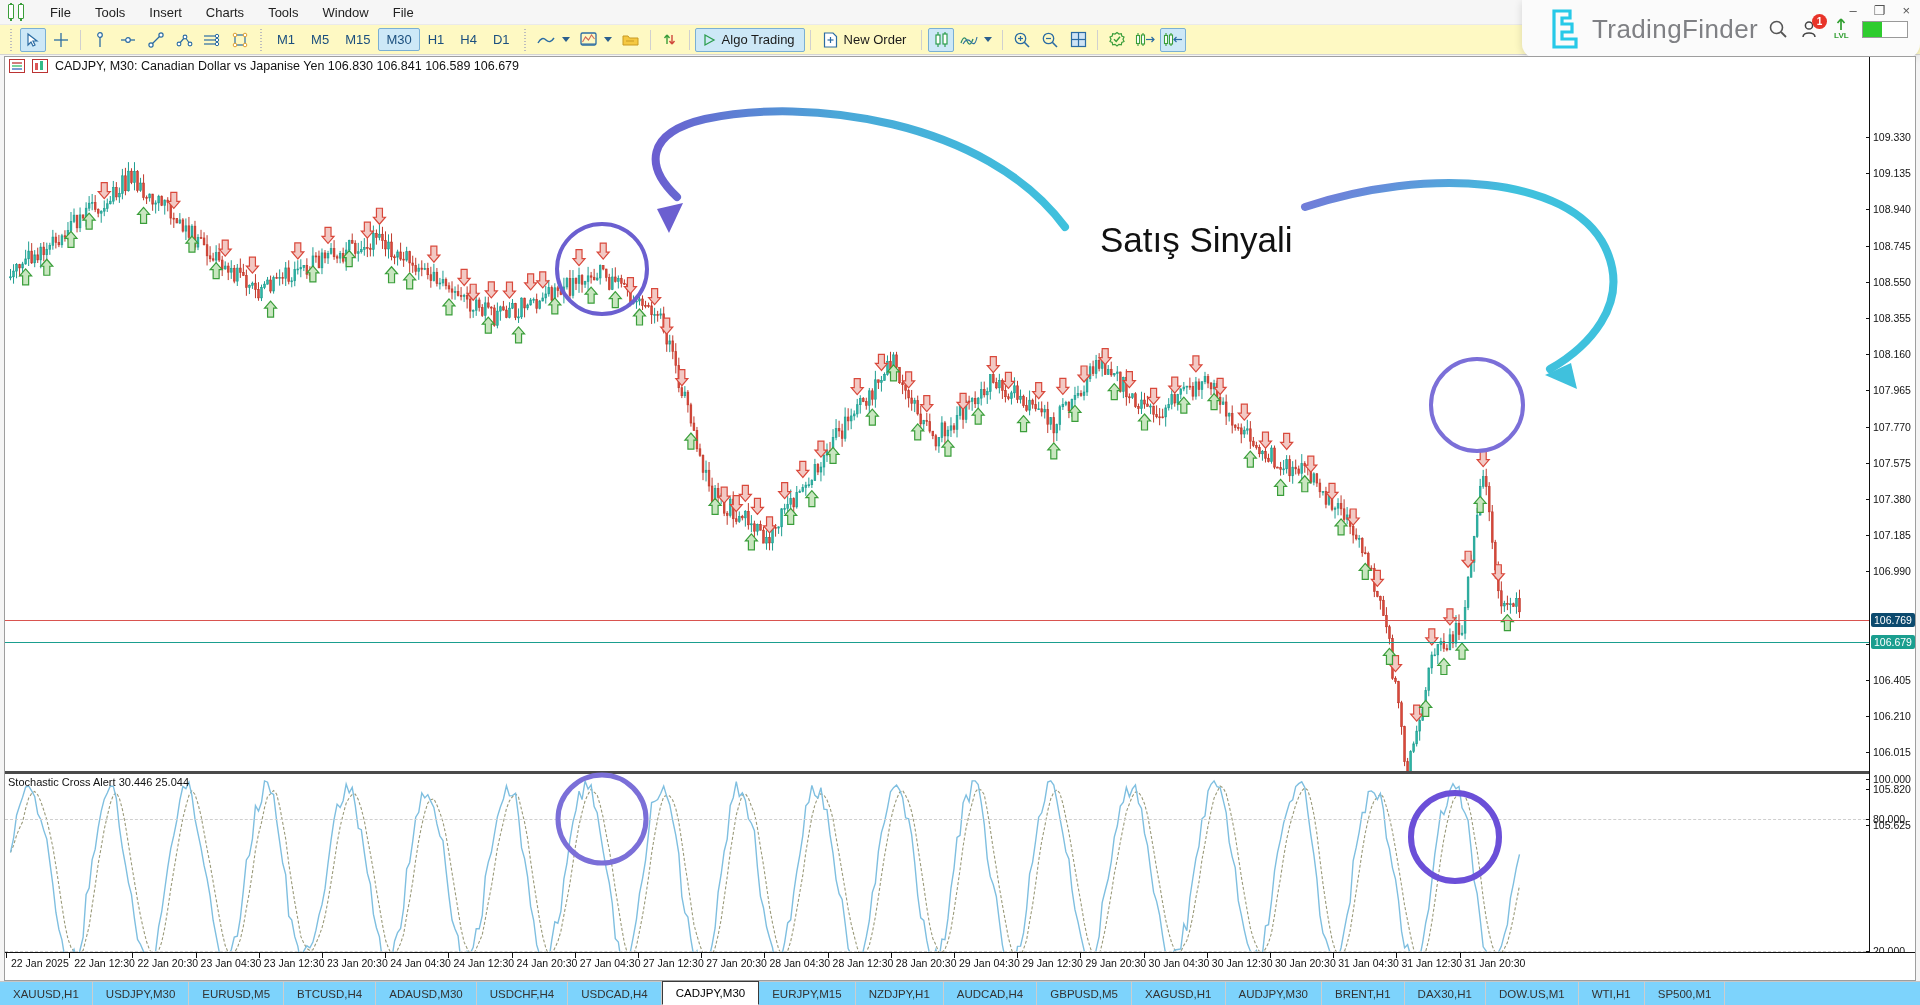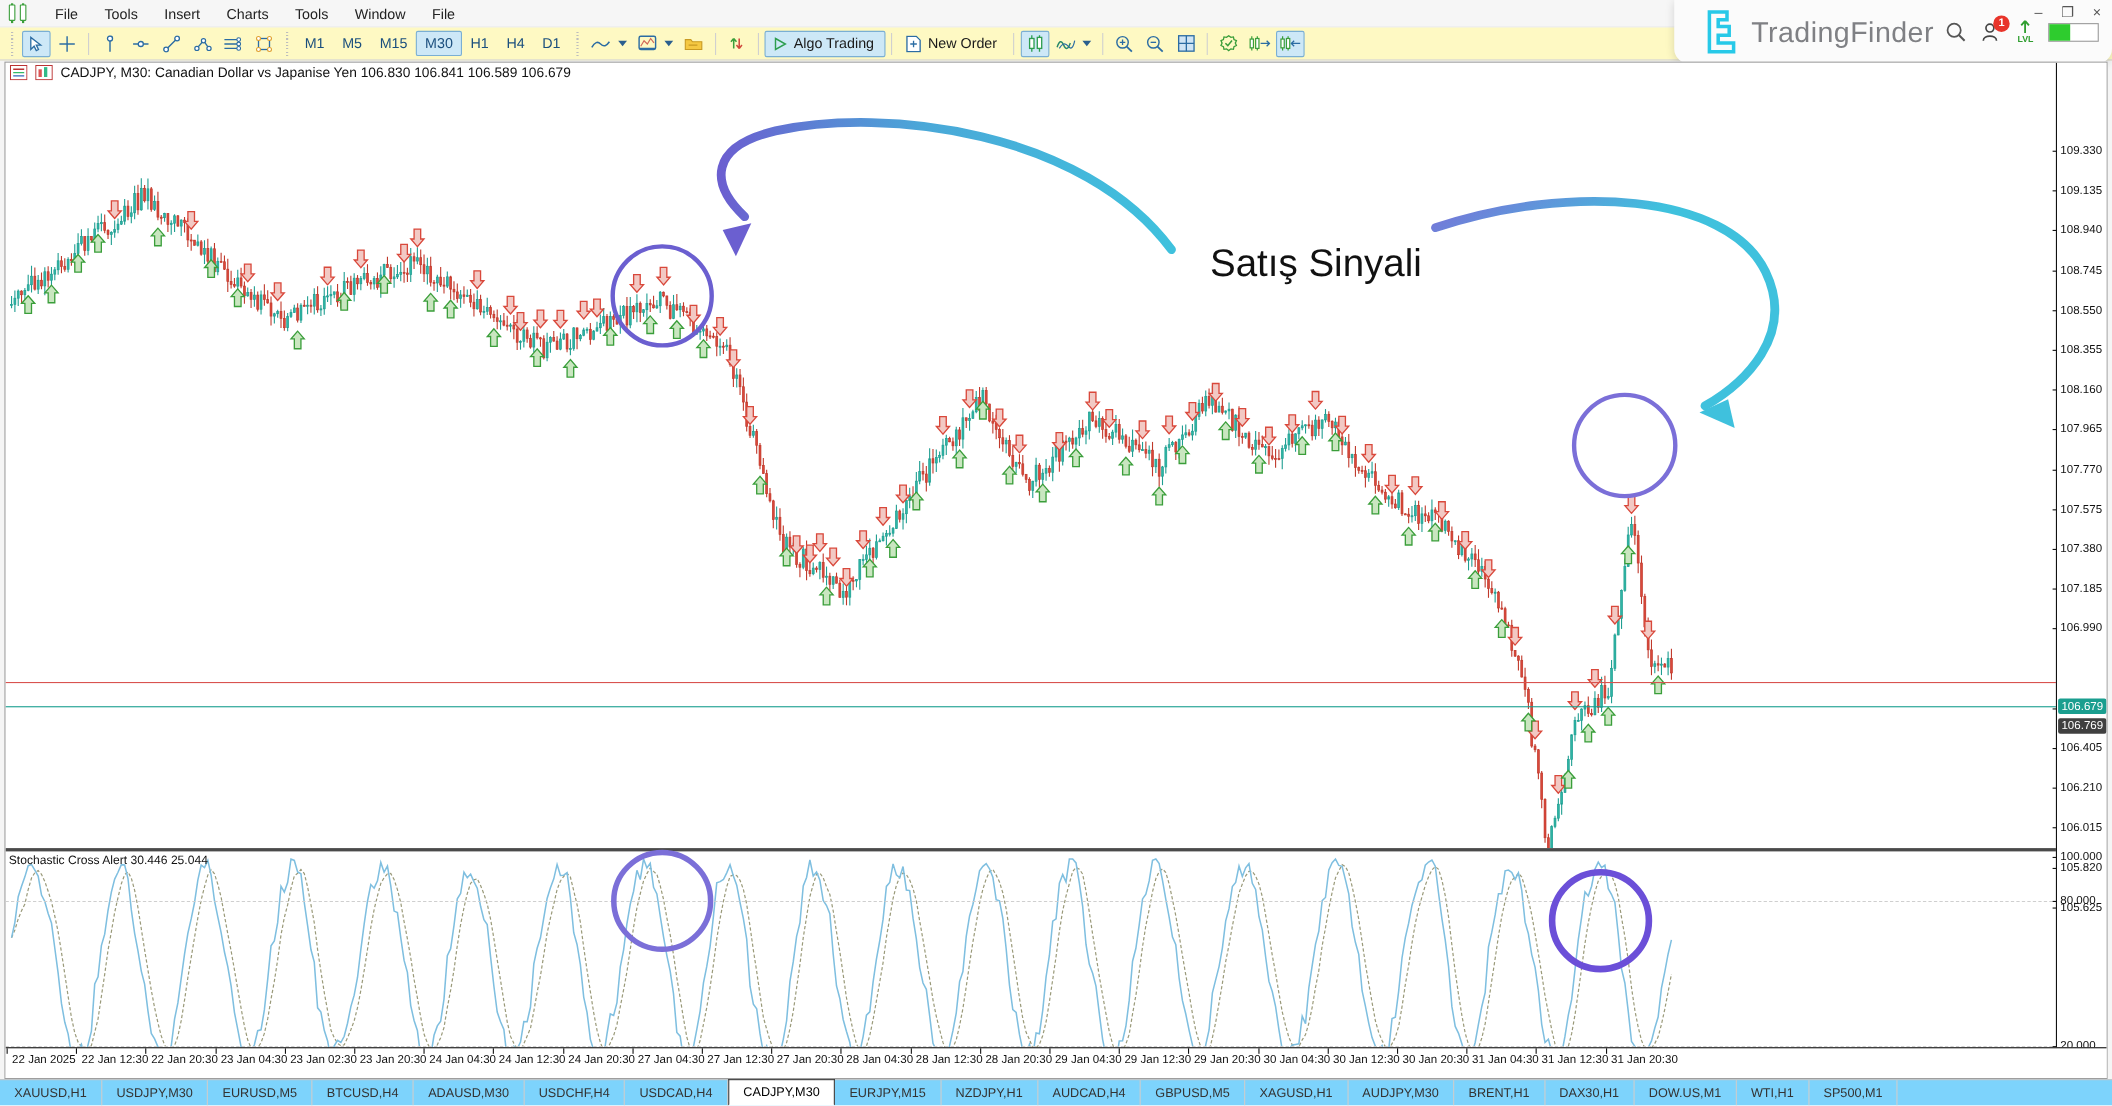--- a/index.html
+++ b/index.html
@@ -101,21 +101,21 @@
     position: absolute; top: 0; right: 0; width: 46px; height: 923px;
     border-left: 1.5px solid #111; background: #fff; z-index: 8;
   }
   .tick { position: absolute; left: 0; font-size: 10.5px; color: #111; white-space: nowrap; }
   .tick::before { content: ""; position: absolute; left: -4px; top: 6px; width: 4px; height: 1px; background: #111; }
   .tick span { margin-left: 3px; }
   .pricetag {
     position: absolute; left: 1px; font-size: 10.5px; color: #fff; padding: 1px 3px; border-radius: 2px;
     white-space: nowrap; z-index: 9;
   }
-  .pricetag.bid { background: #404040; margin-top: 40px; }
+  .pricetag.bid { background: #0c4a6e; }
   .pricetag.ask { background: #1a9e8f; }
   .hline { position: absolute; left: 0; width: 1866px; height: 1px; }
 
   .axis-bottom {
     position: absolute; bottom: 0; left: 0; width: 1912px; height: 28px;
     border-top: 1.5px solid #111; background: #fff; z-index: 8;
   }
   .tlabel { position: absolute; top: 4px; font-size: 10.5px; color: #111; white-space: nowrap; }
   .tlabel::before { content: ""; position: absolute; left: -5px; top: -4px; width: 1px; height: 5px; background: #111; }
 
@@ -1567,21 +1567,21 @@
         <div class="tick" style="top: 716px;"><span>100.000</span></div>
         <div class="tick" style="top: 756px;"><span>80.000</span></div>
         <div class="tick" style="top: 888px;"><span>20.000</span></div>
       </div>
 
     <div class="axis-bottom">
         <div class="tlabel" style="left: 6px;">22 Jan 2025</div>
         <div class="tlabel" style="left: 69.2px;">22 Jan 12:30</div>
         <div class="tlabel" style="left: 132.4px;">22 Jan 20:30</div>
         <div class="tlabel" style="left: 195.6px;">23 Jan 04:30</div>
-        <div class="tlabel" style="left: 258.8px;">23 Jan 02:30</div>
+        <div class="tlabel" style="left: 258.8px;">23 Jan 12:30</div>
         <div class="tlabel" style="left: 322px;">23 Jan 20:30</div>
         <div class="tlabel" style="left: 385.2px;">24 Jan 04:30</div>
         <div class="tlabel" style="left: 448.4px;">24 Jan 12:30</div>
         <div class="tlabel" style="left: 511.6px;">24 Jan 20:30</div>
         <div class="tlabel" style="left: 574.8px;">27 Jan 04:30</div>
         <div class="tlabel" style="left: 638px;">27 Jan 12:30</div>
         <div class="tlabel" style="left: 701.2px;">27 Jan 20:30</div>
         <div class="tlabel" style="left: 764.4px;">28 Jan 04:30</div>
         <div class="tlabel" style="left: 827.6px;">28 Jan 12:30</div>
         <div class="tlabel" style="left: 890.8px;">28 Jan 20:30</div>

